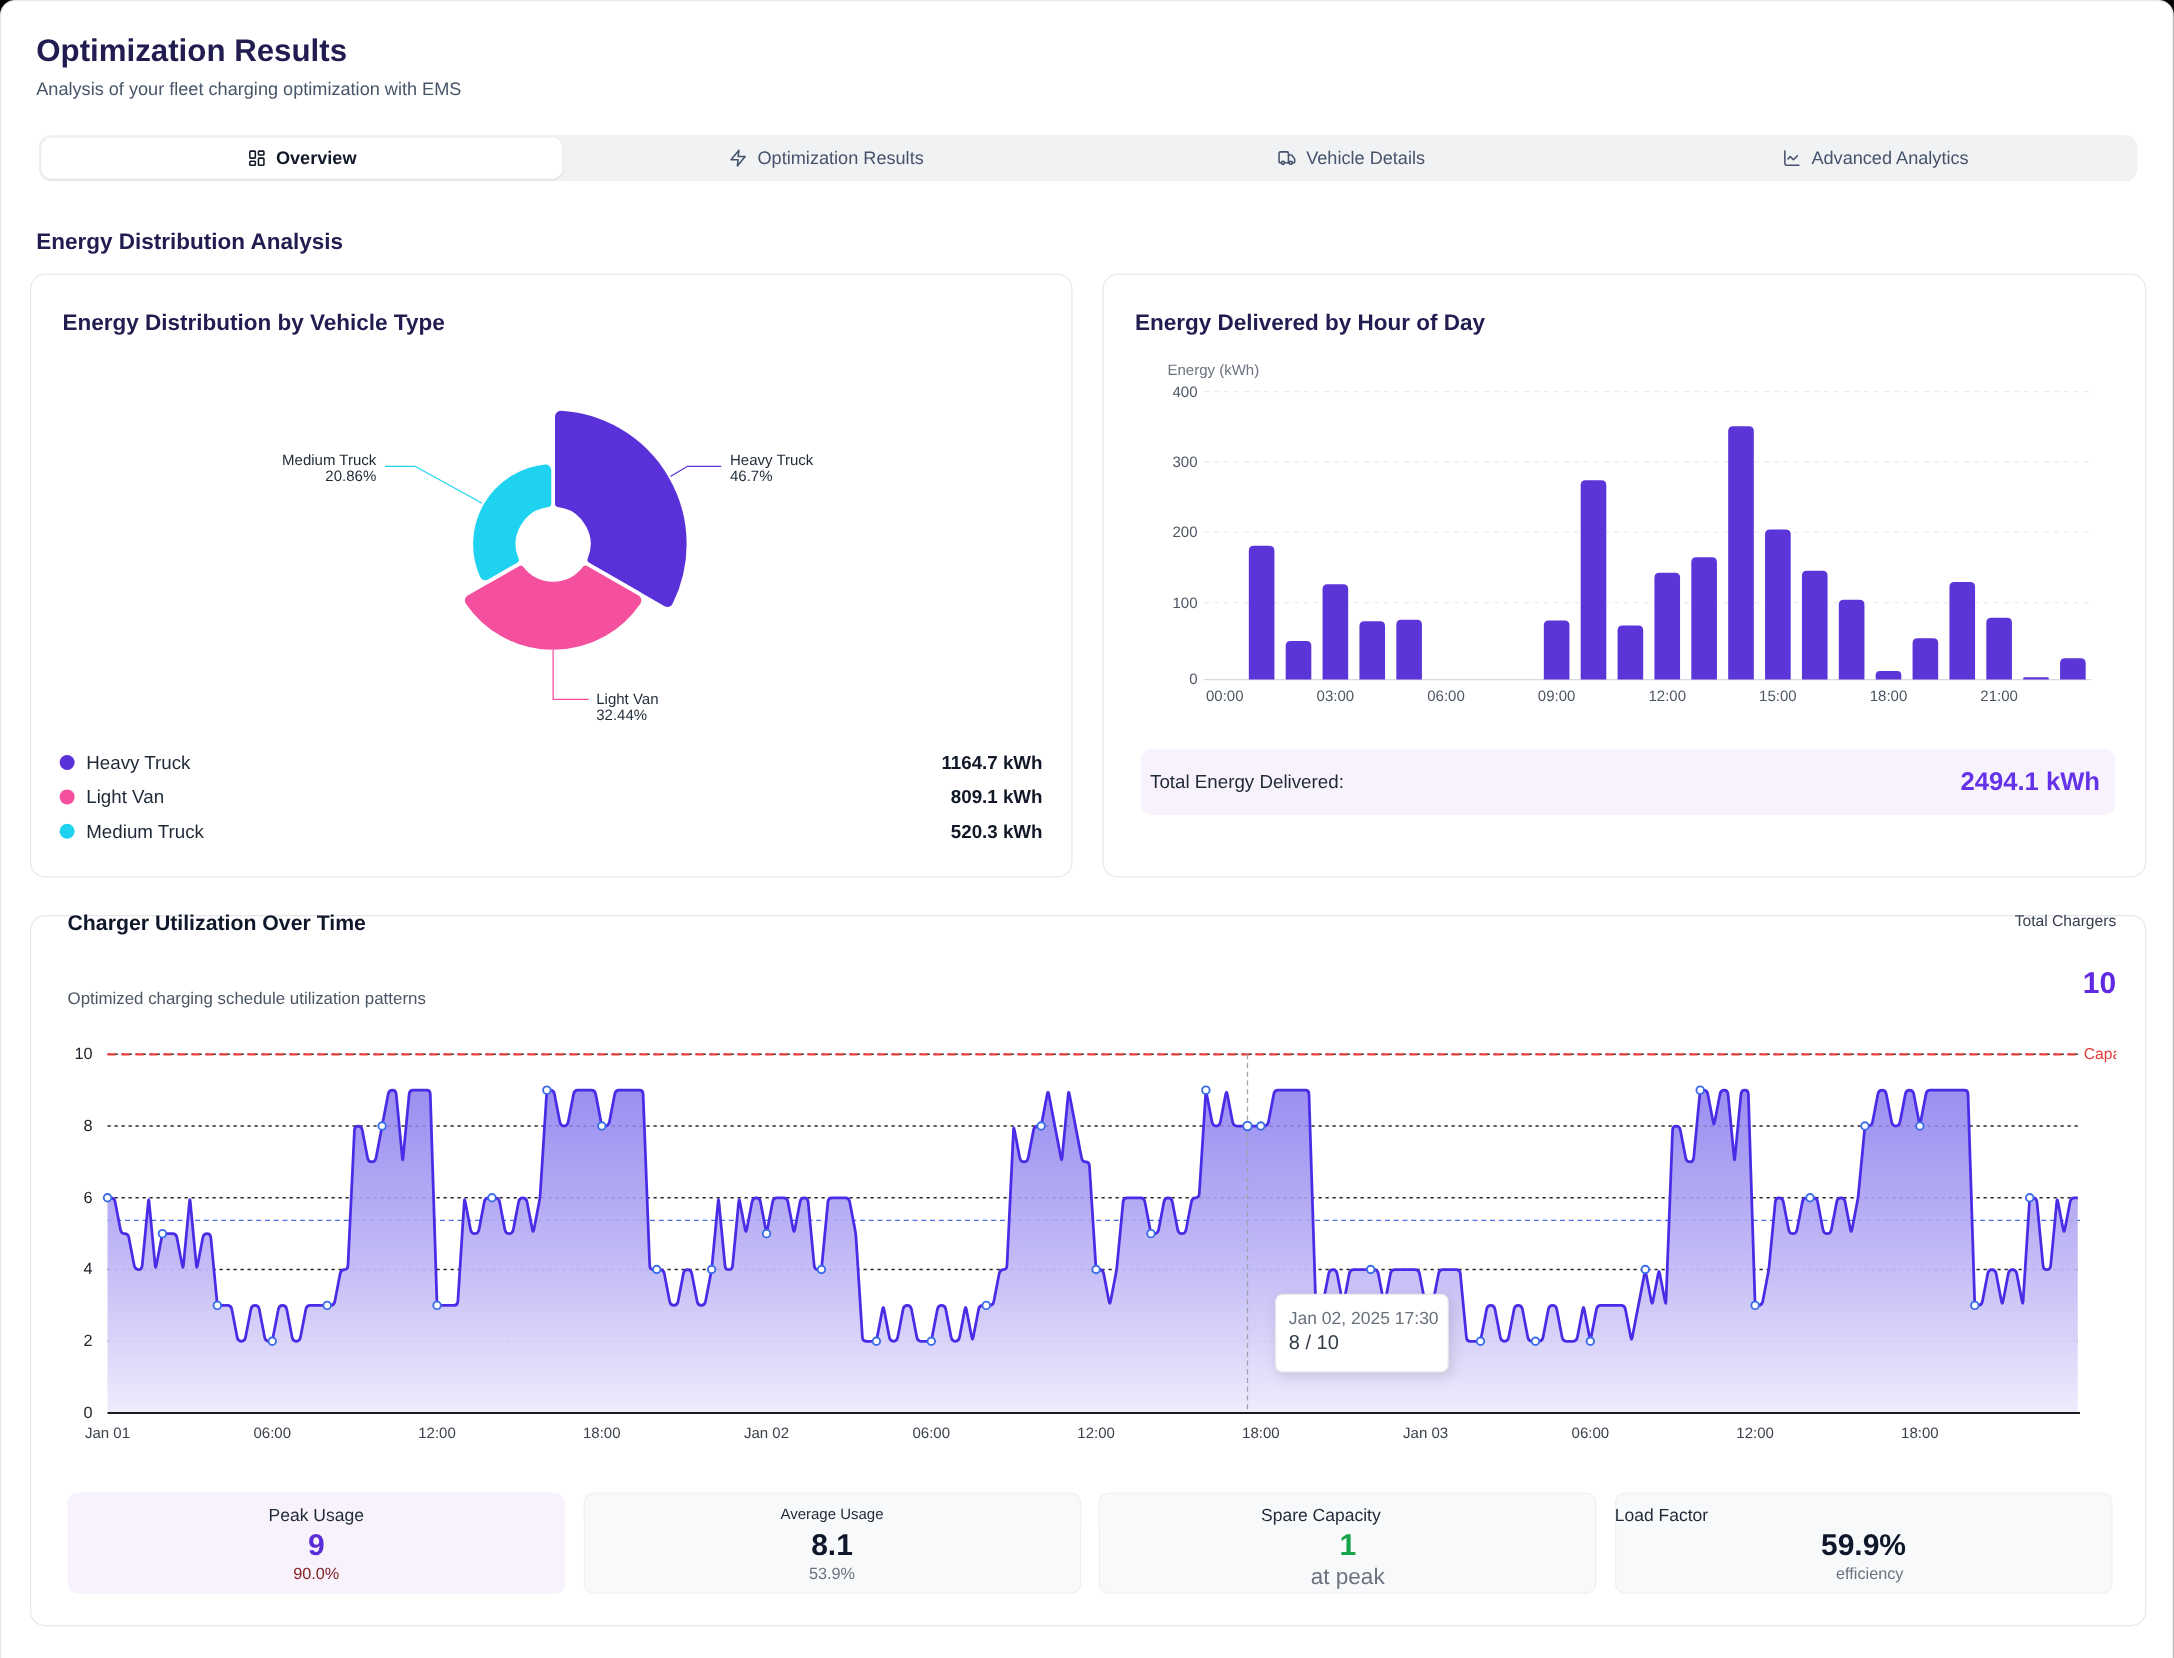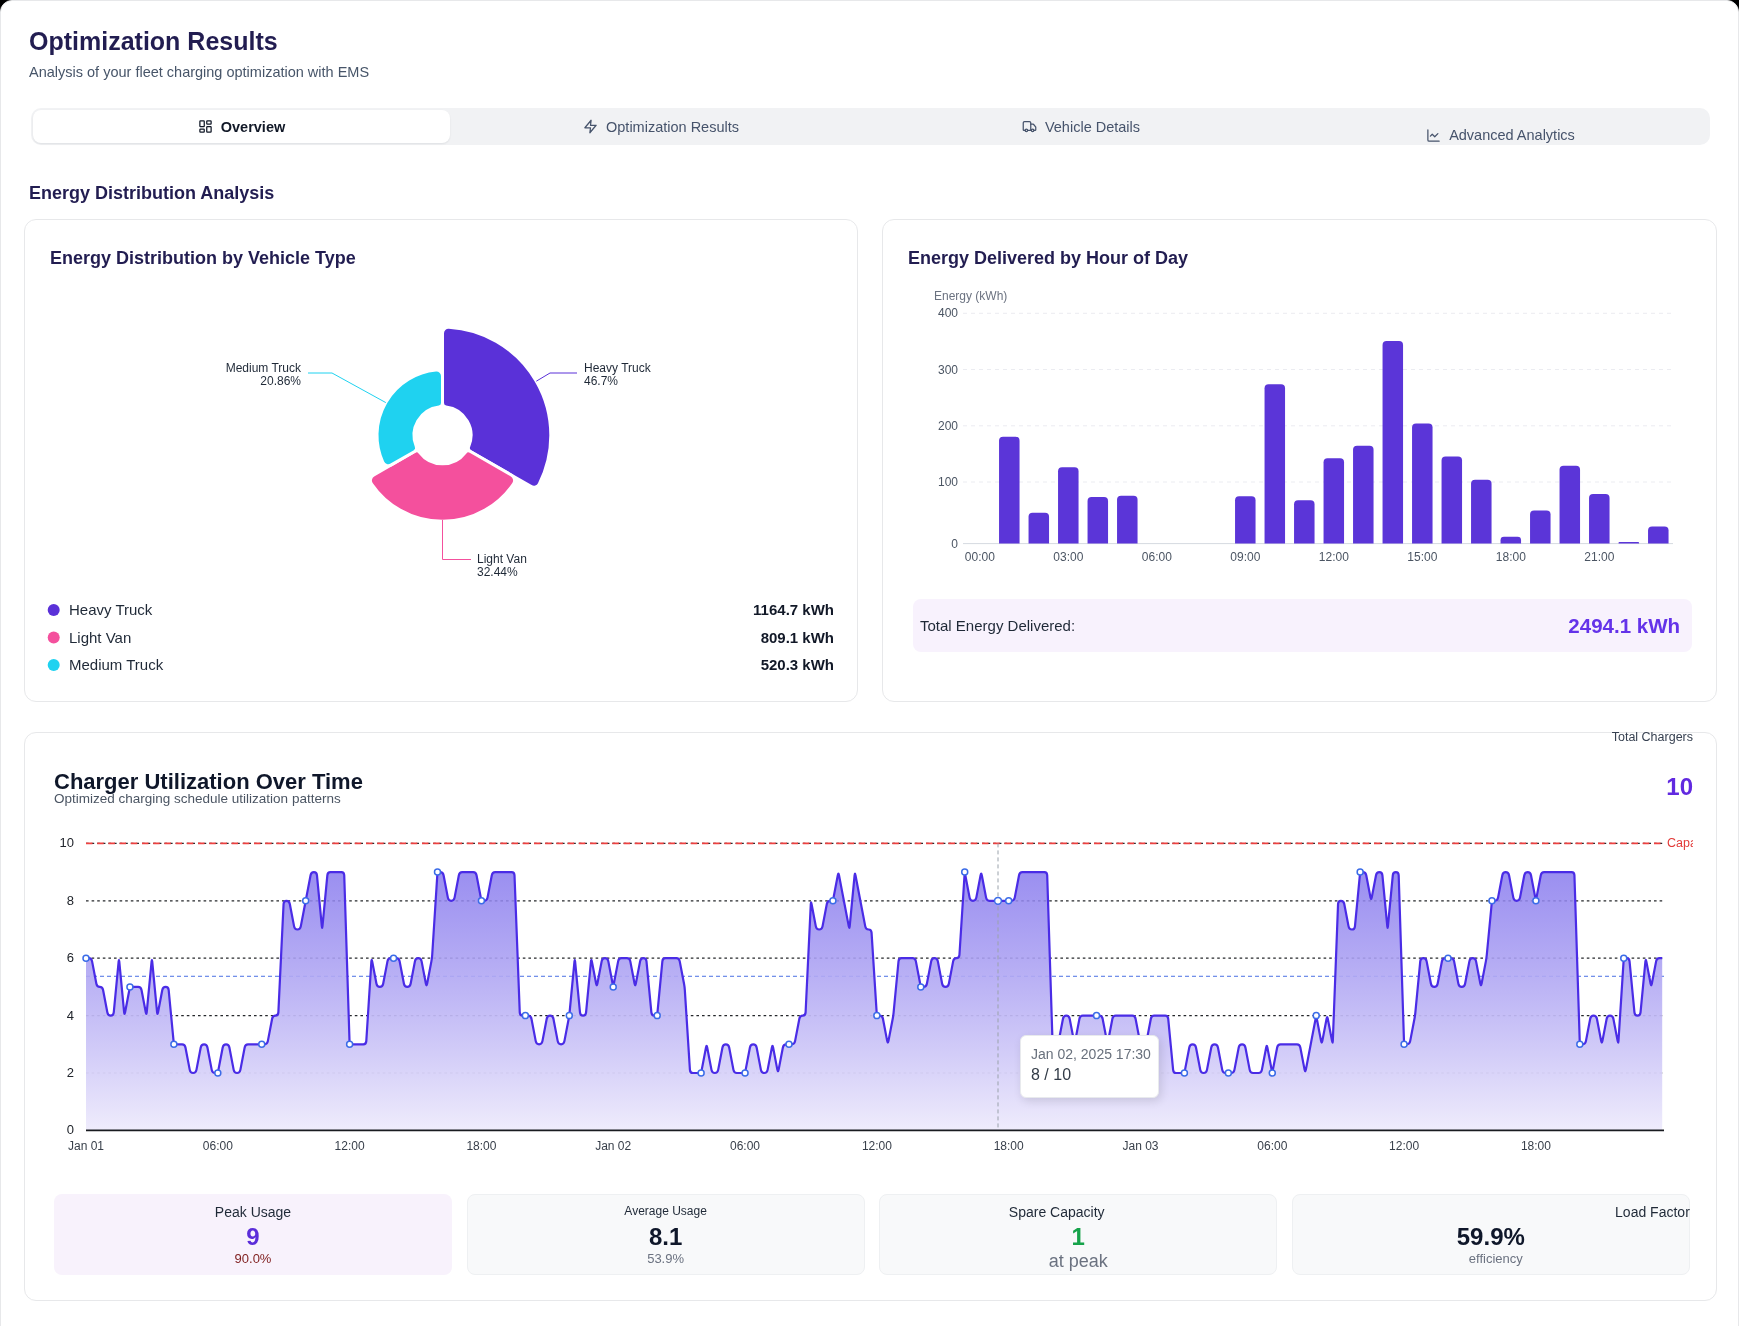--- a/index.html
+++ b/index.html
@@ -32,21 +32,21 @@
     Optimization Results</div>
   <div class="abs" style="left:870px;top:109px;width:420px;height:33px;display:flex;align-items:center;justify-content:center;gap:8px;font-size:14.5px;font-weight:500;color:#46536b;">
     <svg width="15" height="15" viewBox="0 0 24 24" fill="none" stroke="#46536b" stroke-width="2" stroke-linecap="round" stroke-linejoin="round" style="position:static;">
         <path d="M14 18V6a2 2 0 0 0-2-2H4a2 2 0 0 0-2 2v11a1 1 0 0 0 1 1h2"></path>
         <path d="M15 18H9"></path>
         <path d="M19 18h2a1 1 0 0 0 1-1v-3.65a1 1 0 0 0-.22-.624l-3.48-4.35A1 1 0 0 0 17.52 8H14"></path>
         <circle cx="17" cy="18" r="2"></circle>
         <circle cx="7" cy="18" r="2"></circle>
       </svg>
     Vehicle Details</div>
-  <div class="abs" style="left:1290px;top:109px;width:419px;height:33px;display:flex;align-items:flex-end;justify-content:center;gap:8px;font-size:14.5px;font-weight:500;color:#46536b;">
+  <div class="abs" style="left:1290px;top:109px;width:419px;height:33px;display:flex;align-items:center;justify-content:center;gap:8px;font-size:14.5px;font-weight:500;color:#46536b;">
     <svg width="15" height="15" viewBox="0 0 24 24" fill="none" stroke="#46536b" stroke-width="2" stroke-linecap="round" stroke-linejoin="round" style="position:static;">
         <path d="M3 3v16a2 2 0 0 0 2 2h16"></path>
         <path d="m19 9-5 5-4-4-3 3"></path>
       </svg>
     Advanced Analytics</div>
 
   <div class="abs" style="left:28px;top:182px;font-size:18px;font-weight:bold;color:#221d51;">Energy Distribution Analysis</div>
 
   <div class="card" style="left:23px;top:218px;width:834px;height:483px;"></div>
   <div class="abs ctitle" style="left:49px;top:247px;">Energy Distribution by Vehicle Type</div>
@@ -115,21 +115,21 @@
       <path d="M 1558.55 542.60 V 468.65 Q 1558.55 464.65 1562.55 464.65 H 1575.05 Q 1579.05 464.65 1579.05 468.65 V 542.60 Z" fill="#5b35d8"></path>
       <path d="M 1588.05 542.60 V 497.10 Q 1588.05 493.10 1592.05 493.10 H 1604.55 Q 1608.55 493.10 1608.55 497.10 V 542.60 Z" fill="#5b35d8"></path>
       <path d="M 1617.55 542.60 V 541.75 Q 1617.55 540.89 1618.40 540.89 H 1637.20 Q 1638.05 540.89 1638.05 541.75 V 542.60 Z" fill="#5b35d8"></path>
       <path d="M 1647.05 542.60 V 529.53 Q 1647.05 525.53 1651.05 525.53 H 1663.55 Q 1667.55 525.53 1667.55 529.53 V 542.60 Z" fill="#5b35d8"></path>
   </svg>
   <div class="abs" style="left:912px;top:598px;width:779px;height:53px;background:#f8f2fd;border-radius:8px;"></div>
   <div class="abs" style="left:919px;top:616px;font-size:15px;color:#1f2937;">Total Energy Delivered:</div>
   <div class="abs" style="left:1379px;top:613px;width:300px;text-align:right;font-size:20.5px;font-weight:bold;color:#6433e9;">2494.1 kWh</div>
 
   <div class="card" style="left:23px;top:731px;width:1693px;height:569px;"></div>
-  <div class="abs" style="left:53px;top:768px;font-size:22px;font-weight:bold;color:#0f172a;">Charger Utilization Over Time</div>
+  <div class="abs" style="left:53px;top:728px;font-size:17px;font-weight:bold;color:#0f172a;">Charger Utilization Over Time</div>
   <div class="abs" style="left:53px;top:790px;font-size:13.5px;color:#4b5563;">Optimized charging schedule utilization patterns</div>
   <div class="abs" style="left:1392px;top:729px;width:300px;text-align:right;font-size:12.5px;color:#374151;">Total Chargers</div>
   <div class="abs" style="left:1392px;top:772px;width:300px;text-align:right;font-size:24px;font-weight:bold;color:#6129e0;">10</div>
 
   <div class="abs" style="left:24px;top:732px;width:1668px;height:560px;overflow:hidden;">
   <svg width="1739" height="1326" style="left:-24px;top:-732px;">
     <defs>
       <linearGradient id="ag" x1="0" y1="842.4" x2="0" y2="1129.4" gradientUnits="userSpaceOnUse">
         <stop offset="0" stop-color="#7c6dec" stop-opacity="0.82"></stop>
         <stop offset="1" stop-color="#efecfc" stop-opacity="1"></stop>
@@ -215,16 +215,16 @@
   <div class="abs" style="left:1290.8px;top:1193px;width:398px;height:81px;background:#f8f9fa;border:1px solid #eef0f2;border-radius:8px;"></div>
   <div class="abs" style="left:53px;top:1203px;width:398px;text-align:center;font-size:14px;color:#1f2937;">Peak Usage</div>
   <div class="abs" style="left:53px;top:1222px;width:398px;text-align:center;font-size:24px;font-weight:bold;color:#5b2dd9;">9</div>
   <div class="abs" style="left:53px;top:1250px;width:398px;text-align:center;font-size:13px;color:#7f1d1d;">90.0%</div>
   <div class="abs" style="left:465.6px;top:1203px;width:398px;text-align:center;font-size:12px;color:#1f2937;">Average Usage</div>
   <div class="abs" style="left:465.6px;top:1222px;width:398px;text-align:center;font-size:24px;font-weight:bold;color:#0f172a;">8.1</div>
   <div class="abs" style="left:465.6px;top:1250px;width:398px;text-align:center;font-size:13px;color:#6b7280;">53.9%</div>
   <div class="abs" style="left:878.2px;top:1203px;width:355px;text-align:center;font-size:14px;color:#1f2937;">Spare Capacity</div>
   <div class="abs" style="left:878.2px;top:1222px;width:398px;text-align:center;font-size:24px;font-weight:bold;color:#16a34a;">1</div>
   <div class="abs" style="left:878.2px;top:1250px;width:398px;text-align:center;font-size:18px;color:#6b7280;">at peak</div>
-  <div class="abs" style="left:1290.8px;top:1203px;width:398px;text-align:right;font-size:14px;color:#1f2937;">Load Factor</div>
+  <div class="abs" style="left:1290.8px;top:1203px;width:398px;text-align:left;font-size:14px;color:#1f2937;">Load Factor</div>
   <div class="abs" style="left:1290.8px;top:1222px;width:398px;text-align:center;font-size:24px;font-weight:bold;color:#0f172a;">59.9%</div>
   <div class="abs" style="left:1290.8px;top:1250px;width:398px;text-align:center;font-size:13px;color:#6b7280;padding-left:10px;">efficiency</div>
 </div>
 
 </body></html>

